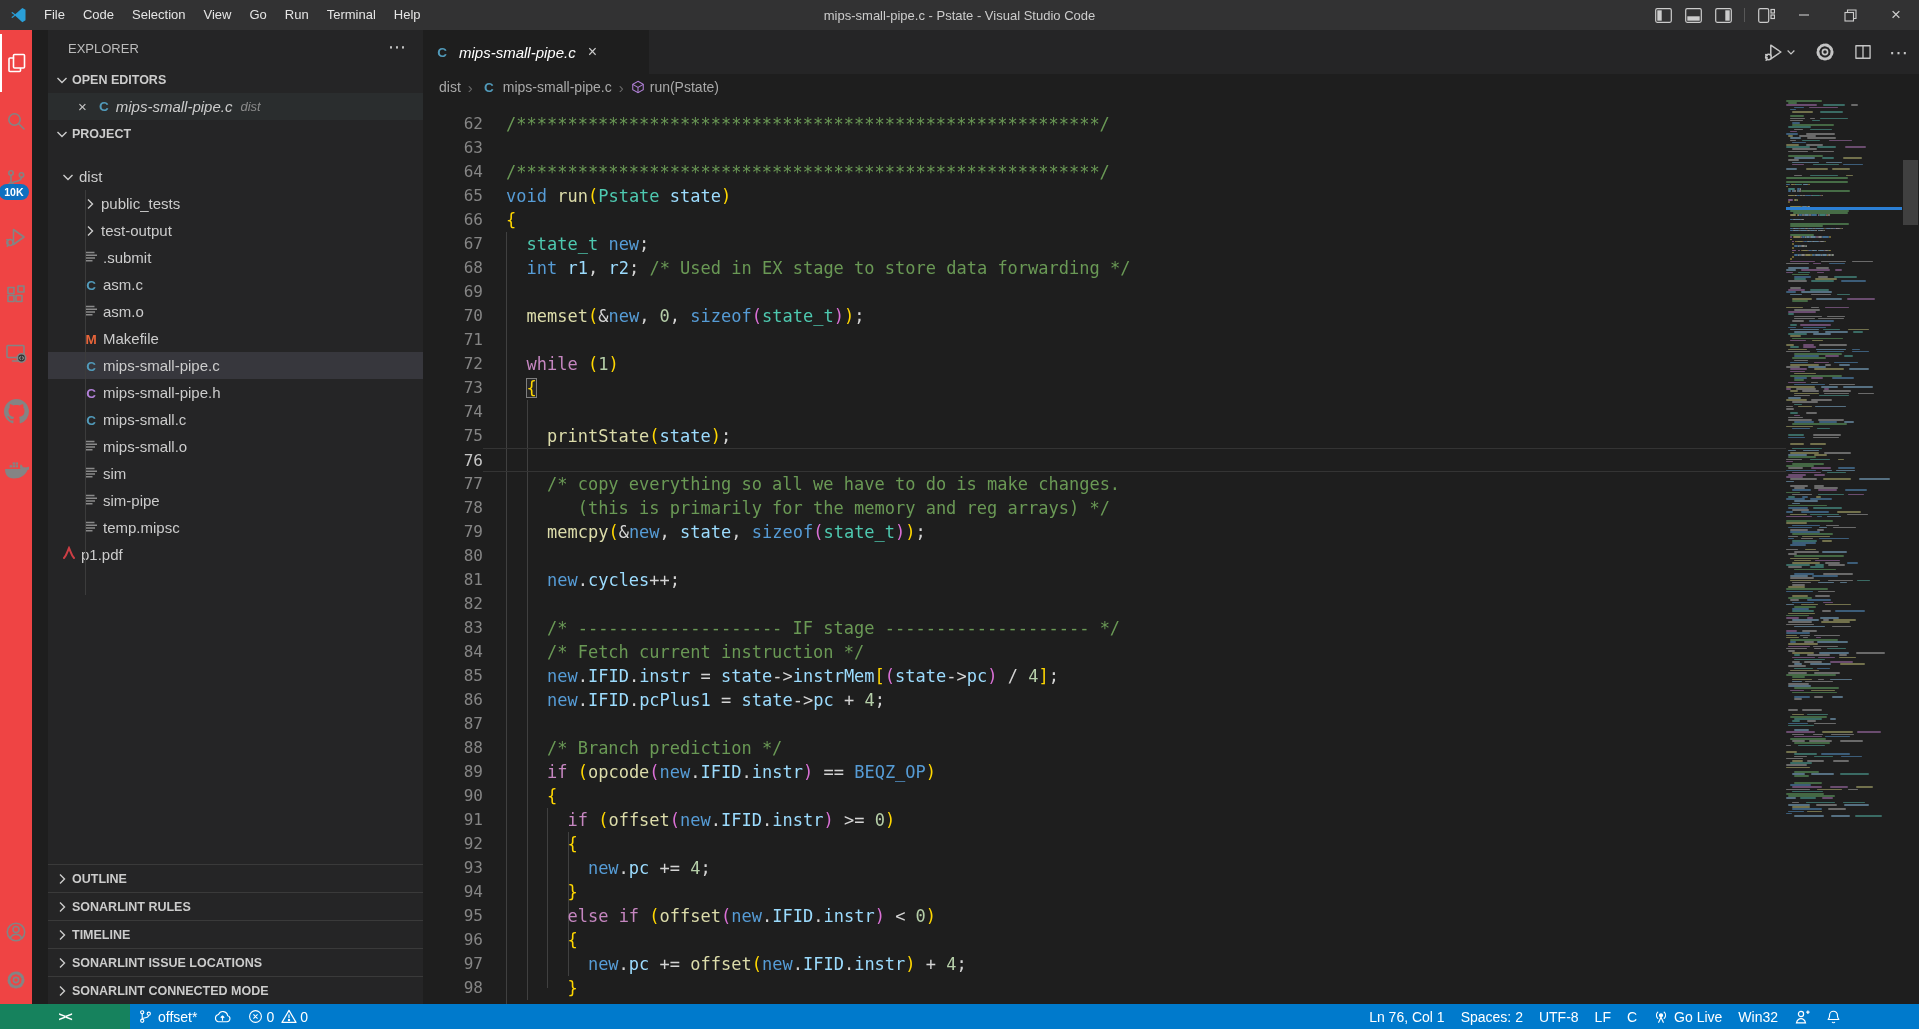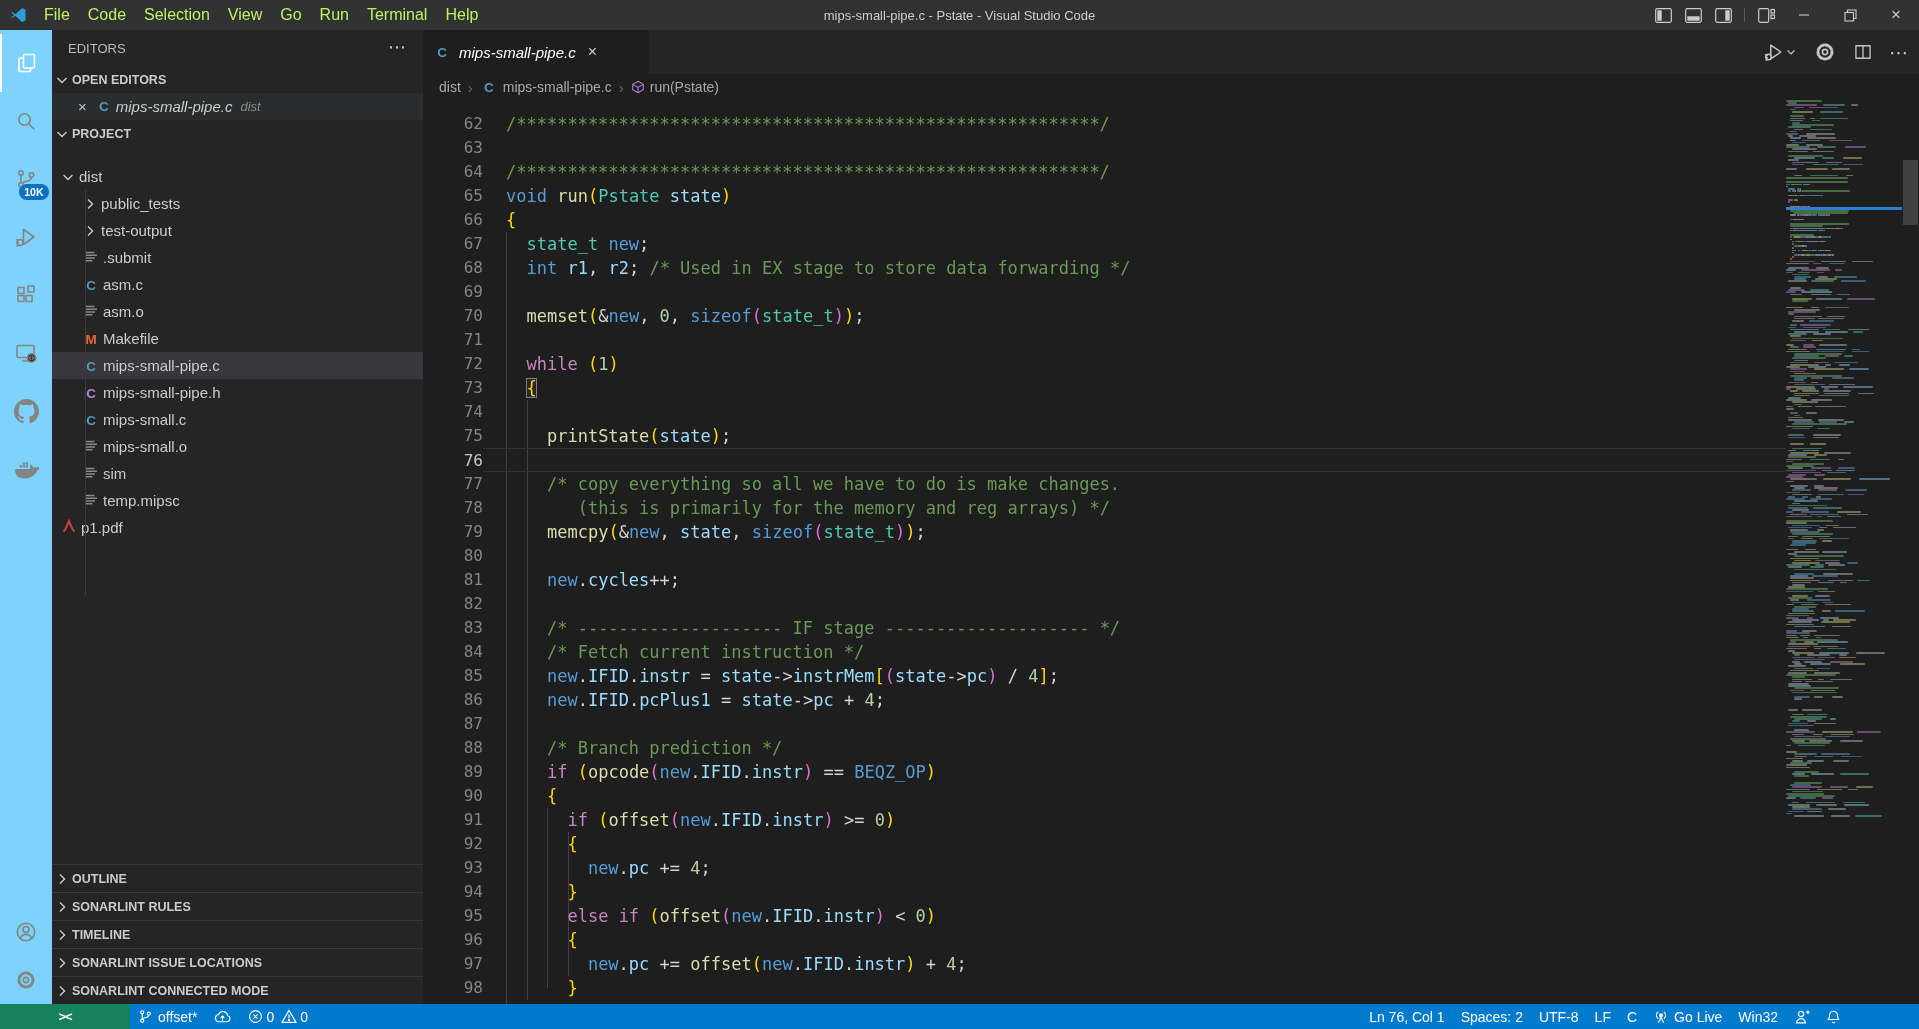--- a/index.html
+++ b/index.html
@@ -2,28 +2,28 @@
 <html><head>
 <meta charset="utf-8">
 <style>
   html,body{margin:0;padding:0;}
   body{width:1919px;height:1029px;overflow:hidden;position:relative;background:#1e1e1e;
        font-family:"Liberation Sans",sans-serif;color:#cccccc;-webkit-font-smoothing:antialiased;}
   
   .titlebar{position:absolute;top:0;left:0;right:0;height:30px;background:#323233;display:flex;align-items:center;z-index:30;}
   .vslogo{margin-left:9px;display:flex;align-items:center;}
   .menus{display:flex;margin-left:8px;}
-  .menu{padding:0 9px;font-size:16px;color:#bef264;line-height:30px;cursor:default;}
+  .menu{padding:0 9px;font-size:13px;color:#e5e5e5;line-height:30px;cursor:default;}
   .wintitle{position:absolute;left:50%;transform:translateX(-50%);font-size:13px;color:#cccccc;white-space:nowrap;}
   .winctl{position:absolute;right:0;top:0;height:30px;display:flex;align-items:center;}
   .wc-s{width:30px;height:30px;display:flex;align-items:center;justify-content:center;color:#ccc;}
   .wc-b{width:46px;height:30px;display:flex;align-items:center;justify-content:center;color:#ccc;font-size:15px;}
   .wc-sep{width:1px;height:14px;background:#585858;margin:0 6px;}
   
-  .activitybar{position:absolute;left:0;top:30px;bottom:25px;width:52px;background:#7dd3fc;z-index:20;}
+  .activitybar{position:absolute;left:0;top:30px;bottom:25px;width:32px;background:#ef4444;z-index:20;}
   .ab-top{position:absolute;top:4px;left:0;right:0;}
   .ab-bottom{position:absolute;bottom:0;left:0;right:0;}
   .ab-item{height:58px;display:flex;align-items:center;justify-content:center;color:#848484;position:relative;cursor:pointer;}
   .ab-bottom .ab-item{height:48px;}
   .ab-item.active{color:#ffffff;border-left:2px solid #ffffff;}
   .ab-badge{position:absolute;right:3px;bottom:8px;background:#0e70c0;color:#fff;font-size:10.5px;font-weight:bold;
             border-radius:10px;padding:1.5px 5.5px;line-height:1.2;}
   
   .sidebar{position:absolute;left:48px;top:30px;bottom:25px;width:375px;background:#252526;font-size:15px;z-index:10;}
   .sb-header{height:36px;display:flex;align-items:center;padding-left:20px;font-size:13px;color:#bbbbbb;}
@@ -240,21 +240,21 @@
           <svg width="24" height="24" viewBox="0 0 24 24" fill="none" stroke="currentColor" stroke-width="1.6" stroke-linecap="round" stroke-linejoin="round">
             <circle cx="12" cy="12" r="7" stroke-width="3" stroke-dasharray="2.6 2.2"></circle>
             <circle cx="12" cy="12" r="2.6"></circle>
           </svg>
         </span>
       </div>
     </div>
 </div>
 
 <div class="sidebar">
-  <div class="sb-header">EDITORS</div>
+  <div class="sb-header">EXPLORER</div>
   <div class="sb-more">⋯</div>
   <div class="sec">
     <span class="chev">
         <svg width="16" height="16" viewBox="0 0 16 16" fill="none" stroke="currentColor" stroke-width="1.4">
           <path d="M3.5 6l4.5 4.5L12.5 6"></path>
         </svg>
       </span>
     <span>OPEN EDITORS</span>
   </div>
   <div class="oe-row">
@@ -340,20 +340,28 @@
           </span></span>
         <span class="tlabel">mips-small.o</span>
       </div>
       <div class="trow" style="padding-left:34px">
         <span><span class="ficon">
             <svg width="15" height="15" viewBox="0 0 15 15" fill="none" stroke="#8a8a8a" stroke-width="1.5">
               <path d="M2 3.4h8.5M2 6.2h11M2 9h9M2 11.8h6.5"></path>
             </svg>
           </span></span>
         <span class="tlabel">sim</span>
+      </div>
+      <div class="trow" style="padding-left:34px">
+        <span><span class="ficon">
+            <svg width="15" height="15" viewBox="0 0 15 15" fill="none" stroke="#8a8a8a" stroke-width="1.5">
+              <path d="M2 3.4h8.5M2 6.2h11M2 9h9M2 11.8h6.5"></path>
+            </svg>
+          </span></span>
+        <span class="tlabel">sim-pipe</span>
       </div>
       <div class="trow" style="padding-left:34px">
         <span><span class="ficon">
             <svg width="15" height="15" viewBox="0 0 15 15" fill="none" stroke="#8a8a8a" stroke-width="1.5">
               <path d="M2 3.4h8.5M2 6.2h11M2 9h9M2 11.8h6.5"></path>
             </svg>
           </span></span>
         <span class="tlabel">temp.mipsc</span>
       </div>
       <div class="trow" style="padding-left:12px">

